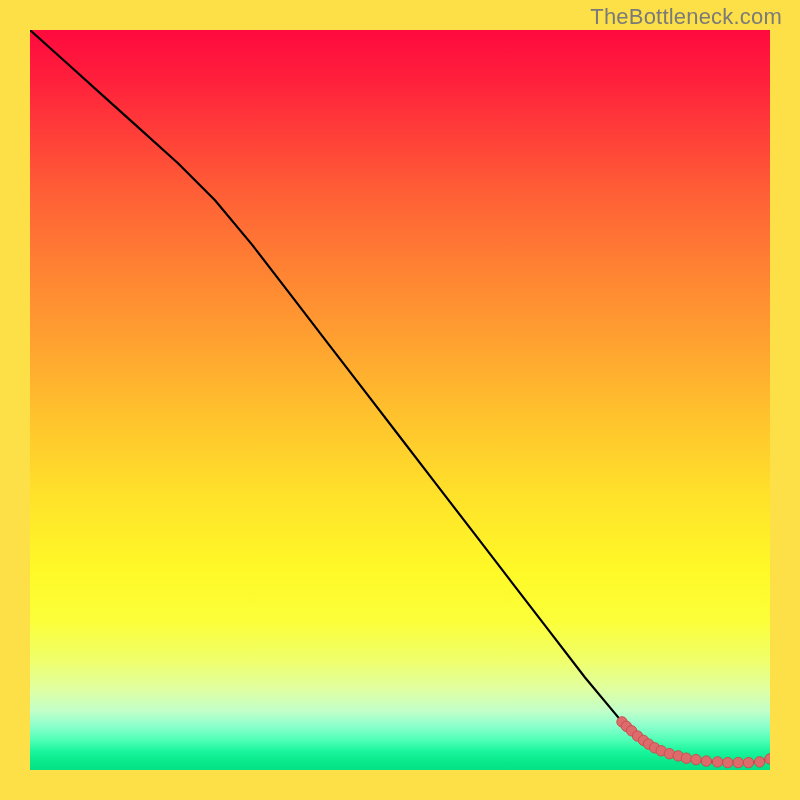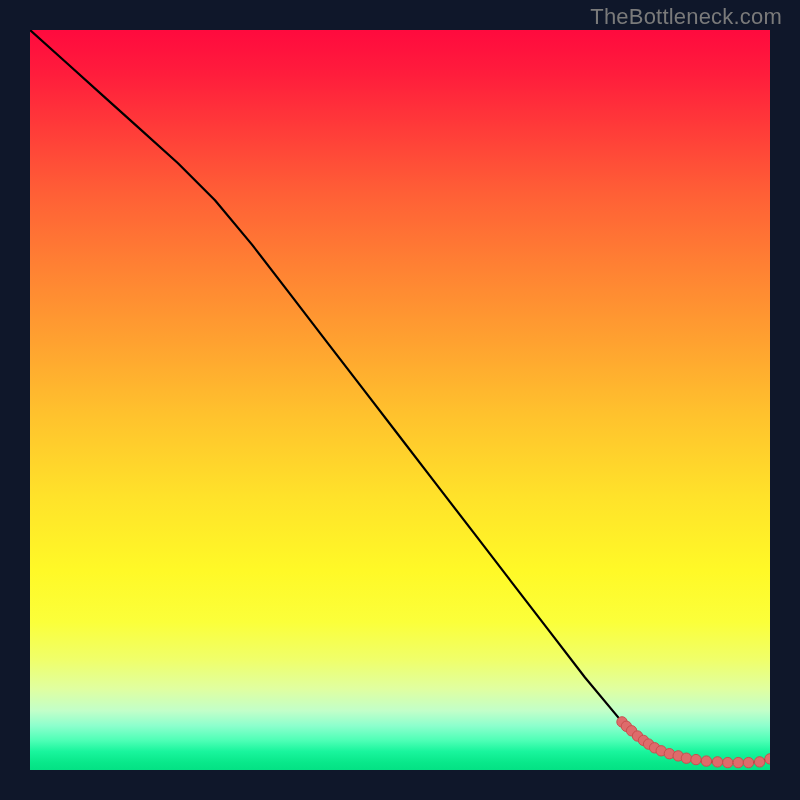--- a/index.html
+++ b/index.html
@@ -8,21 +8,21 @@
     width: 800px;
     height: 800px;
     background: #000;
     font-family: Arial, Helvetica, sans-serif;
     overflow: hidden;
   }
   .frame {
     position: relative;
     width: 800px;
     height: 800px;
-    background: #0f172a;
+    background: #fde047;
   }
   .watermark {
     position: absolute;
     top: 4px;
     right: 18px;
     color: #7a7a7a;
     font-size: 22px;
     font-weight: 500;
     letter-spacing: 0.2px;
     z-index: 20;

